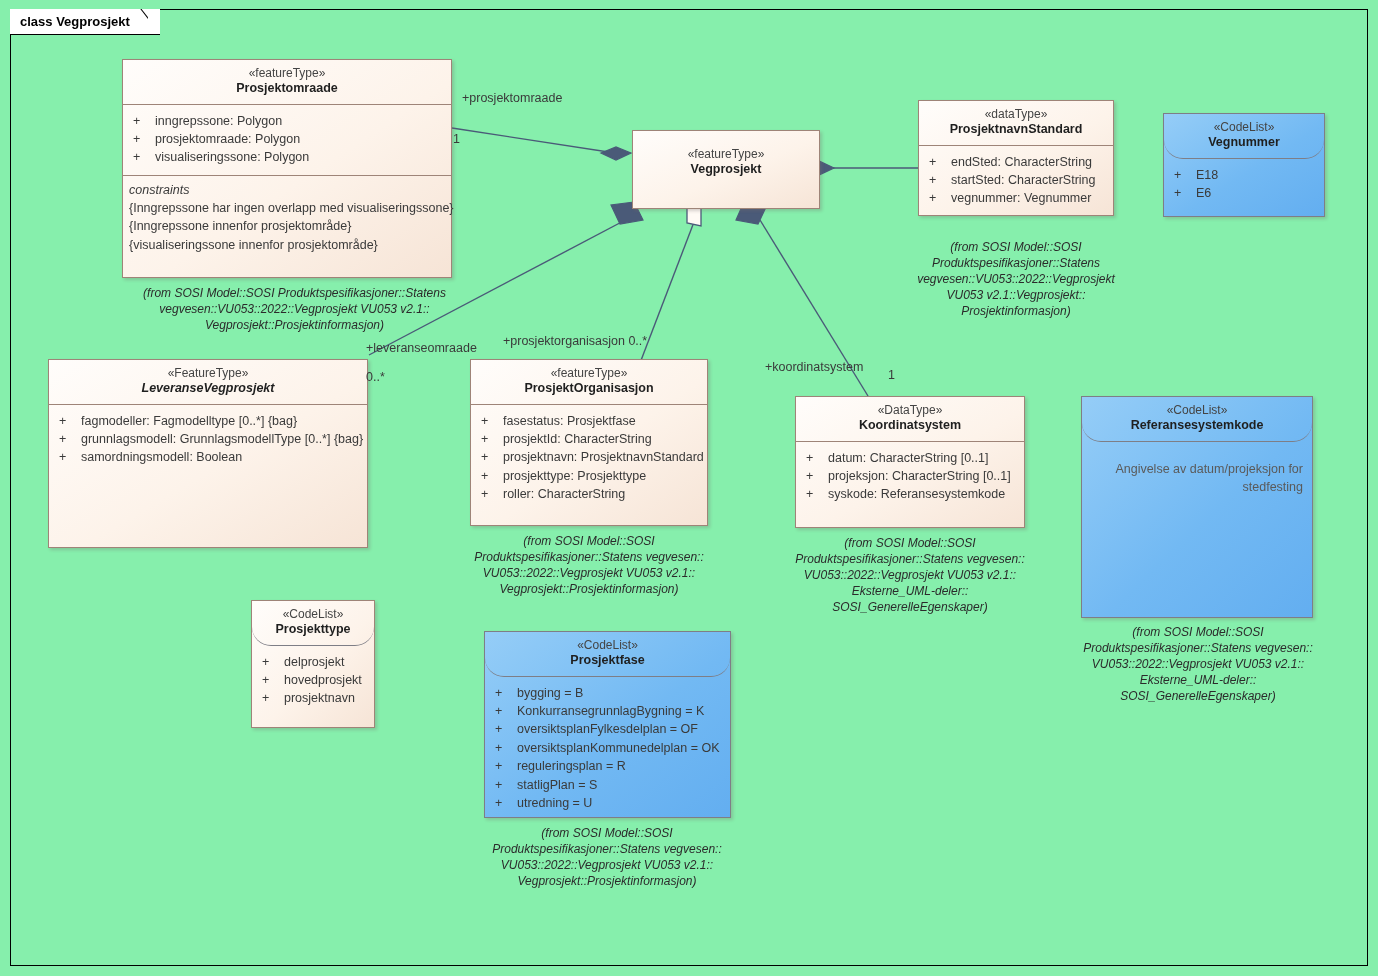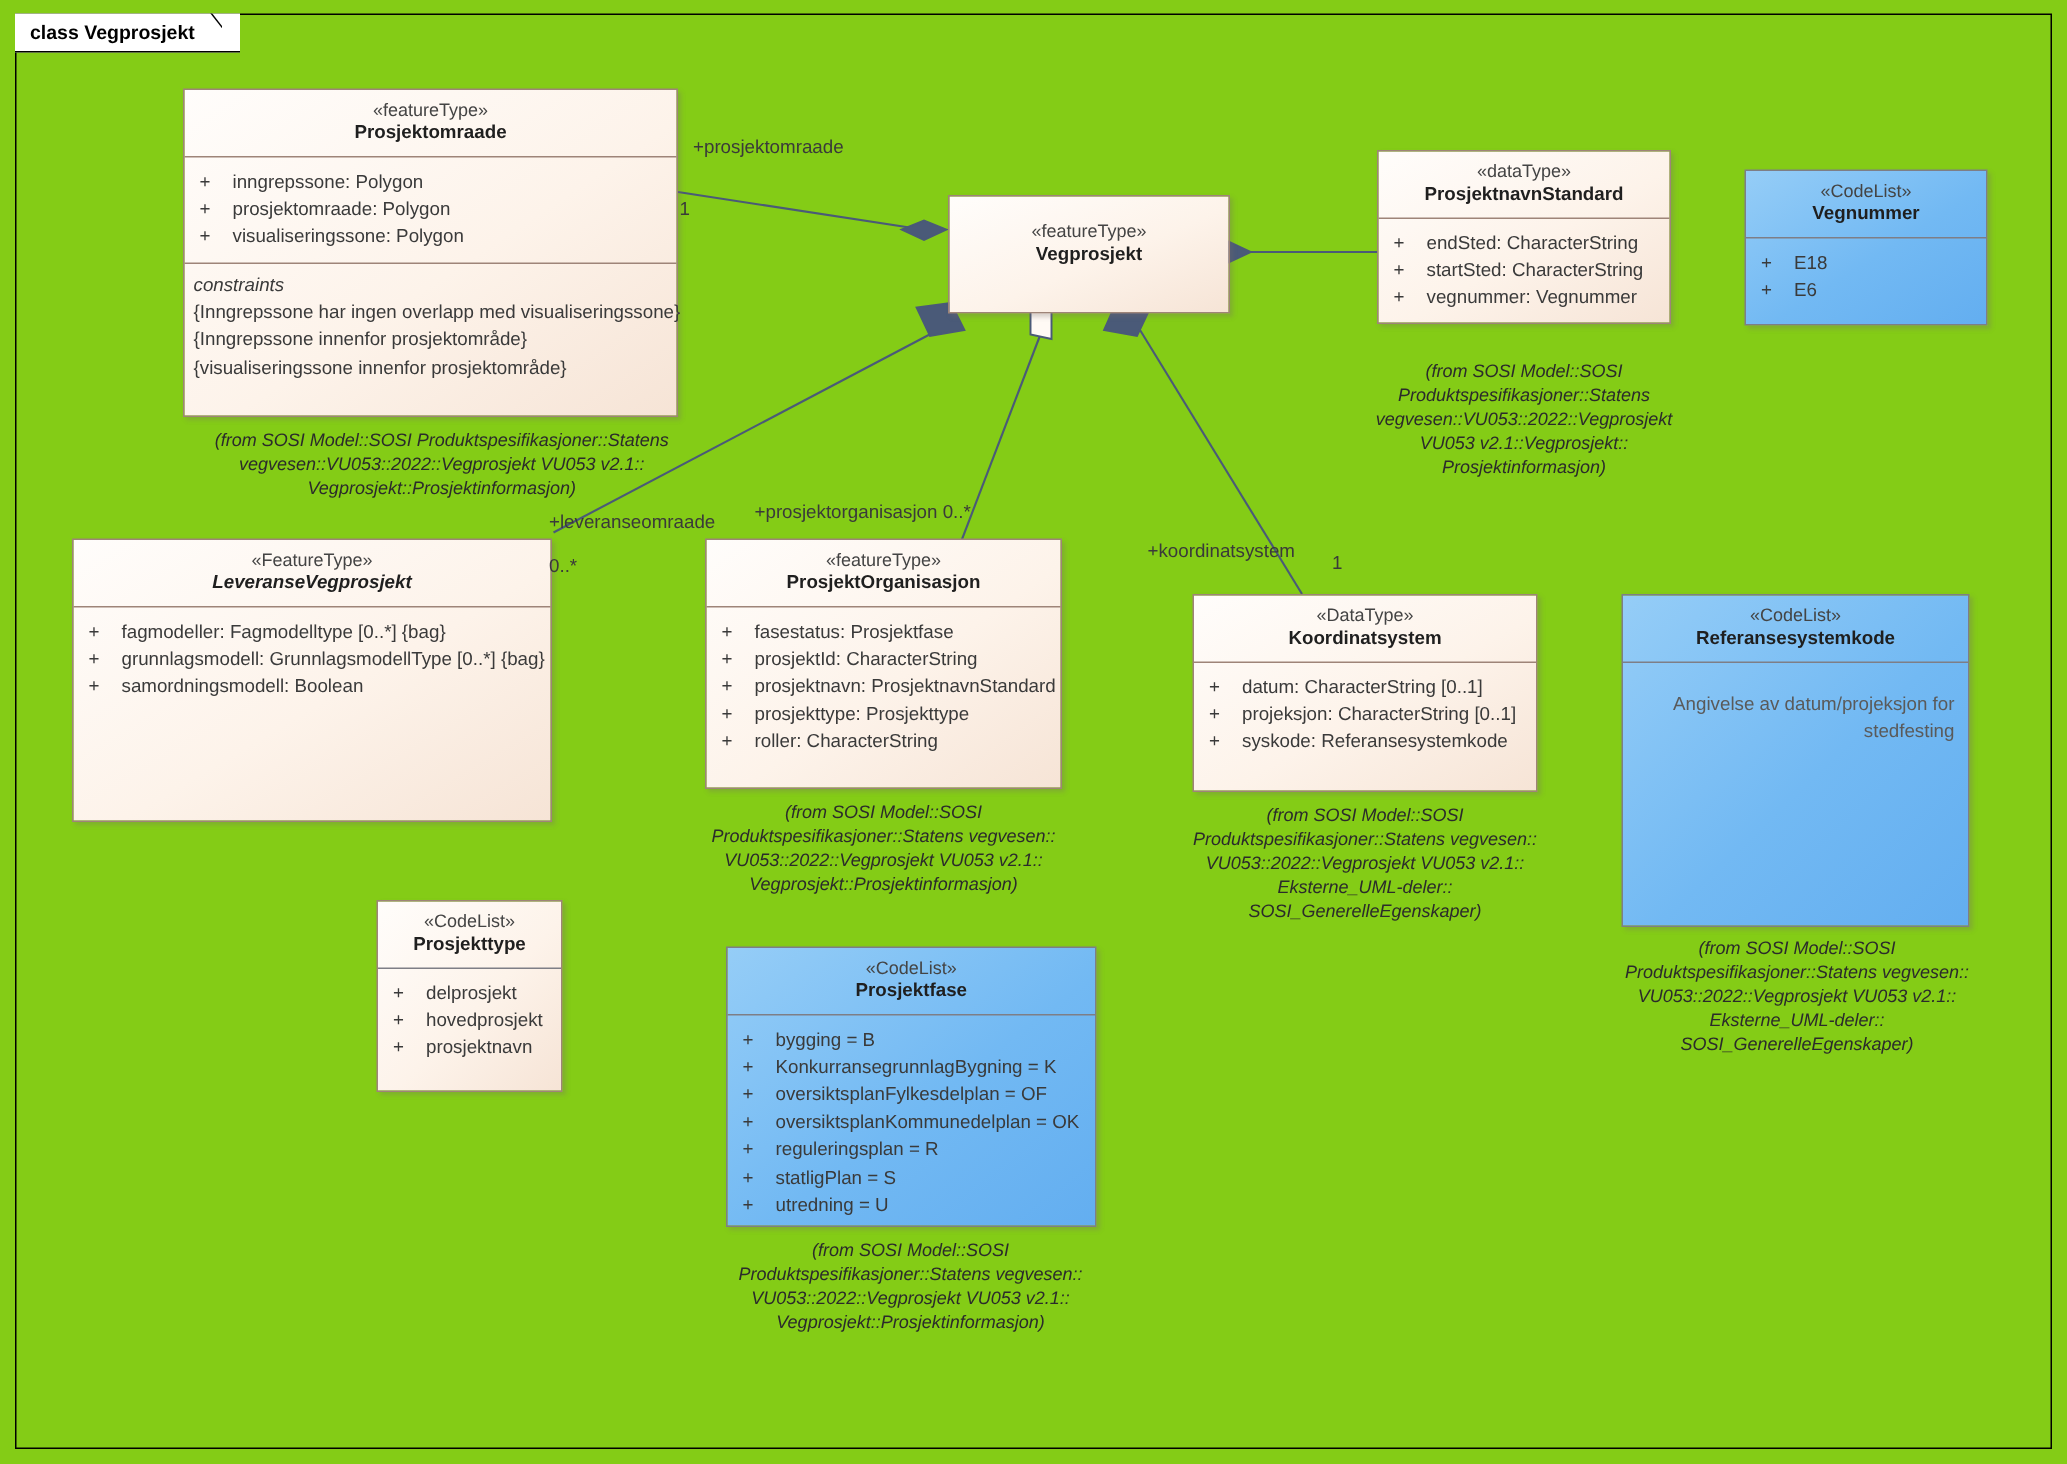--- a/index.html
+++ b/index.html
@@ -5,21 +5,21 @@
   * { box-sizing: border-box; }
   html, body {
     margin: 0; padding: 0;
     background: #ffffff;
     font-family: "Liberation Sans", sans-serif;
   }
   #canvas {
     position: relative;
     width: 1378px;
     height: 976px;
-    background: #84cc16;
+    background: #86efac;
     overflow: hidden;
   }
 
   
   #frame {
     position: absolute;
     left: 10px; top: 9px;
     width: 1358px; height: 957px;
     border: 1.5px solid #000;
     background: transparent;
@@ -69,21 +69,21 @@
   .uml.code {
     border: 1px solid #7e7e86;
     background: linear-gradient(to bottom right, #95cdf7 0%, #72b9f3 55%, #63aef0 100%);
   }
   .uml .hdr {
     padding: 6px 6px 7px 6px;
     text-align: center;
     line-height: 1.25;
     border-bottom: 1px solid #9e8478;
   }
-  .uml.code .hdr { border-bottom: 1px solid #7e7e86; }
+  .uml.code .hdr { border-bottom: 1px solid #7e7e86; border-radius: 19px; }
   .uml .stereo { font-size: 12px; color: #444; display:block; }
   .uml .cname  { font-size: 12.5px; font-weight: bold; color: #1f1f1f; display:block; }
   .uml .cname.ital { font-style: italic; }
 
   .uml .compart {
     padding: 7px 6px 8px 6px;
   }
   .uml .compart.bordered { border-top: 1px solid #9e8478; }
 
   .attr {

